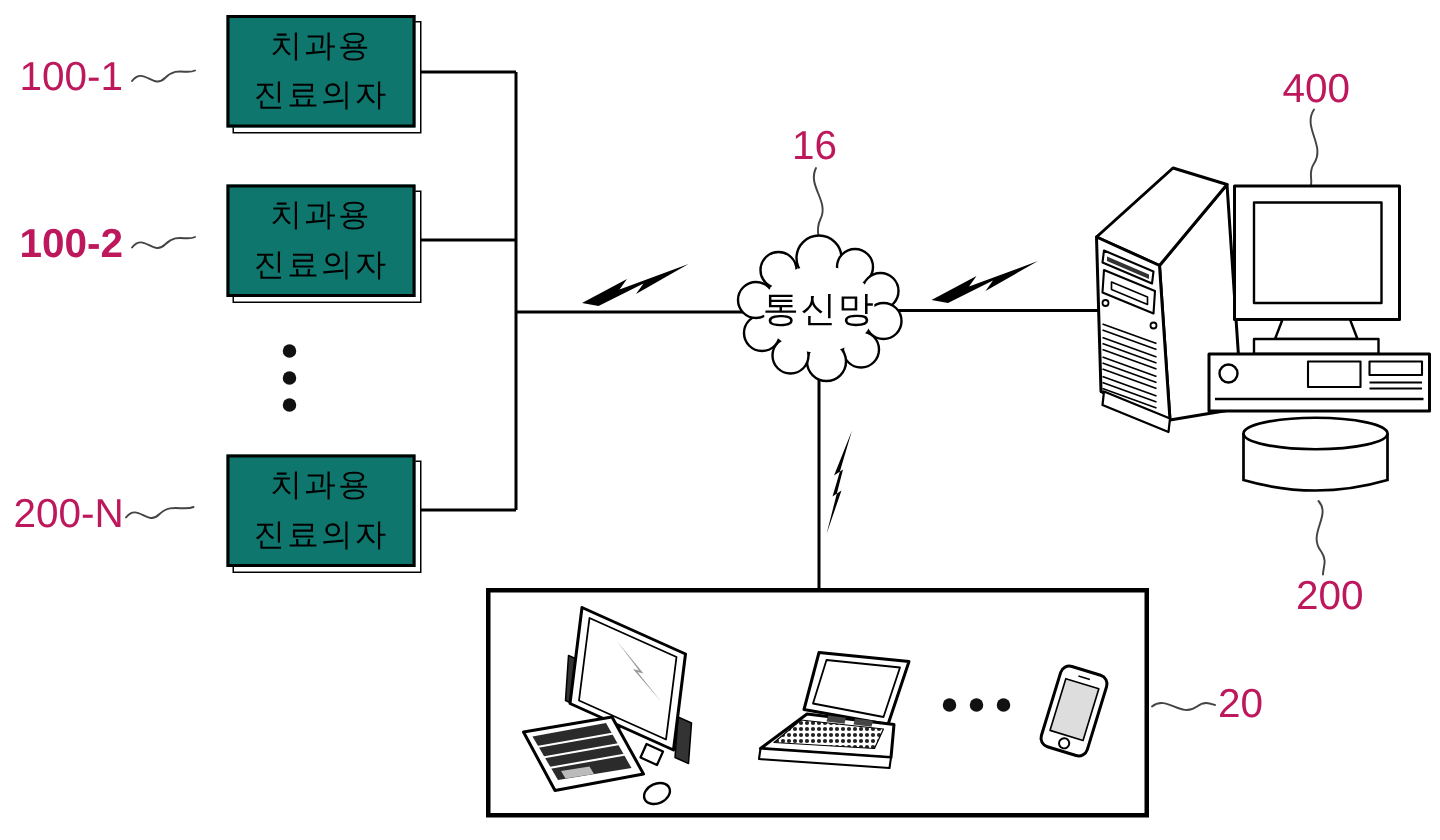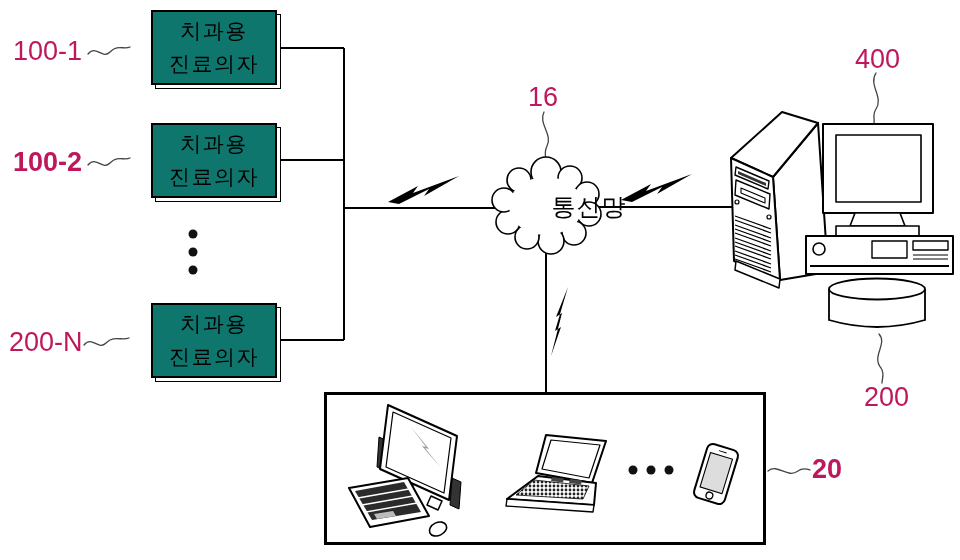--- a/index.html
+++ b/index.html
@@ -11,21 +11,21 @@
   .chair-box{
     position:absolute;width:122px;height:71px;border:2px solid #000;background:#0f766e;
     display:flex;flex-direction:column;align-items:center;justify-content:center;
     font-size:21px;letter-spacing:1.5px;line-height:1.55;text-align:center;
     box-shadow:4px 4px 0 -1px #ffffff, 4px 4px 0 0 #000000;
     margin-left:20px;
   }
   .refnum{position:absolute;font-size:27px;color:#be185d;white-space:nowrap;line-height:1;}
   .cloud-label{
     position:absolute;left:504px;top:195px;width:84px;text-align:center;
-    font-size:24px;letter-spacing:1px;line-height:1;margin-left:43px;
+    font-size:24px;letter-spacing:1px;line-height:1;
   }
   .device-box{position:absolute;left:324px;top:392px;width:436px;height:147px;border:3px solid #000;background:transparent;}
 </style>
 </head>
 <body>
 
 <div class="canvas">
 
   <svg class="layer" viewBox="0 0 960 560">
 
@@ -172,15 +172,15 @@
   <div class="device-box"></div>
 
   <div class="cloud-label">통신망</div>
 
   <div class="refnum" style="left:13px;top:38px;">100-1</div>
   <div class="refnum" style="left:13px;top:149px;font-weight:bold;">100-2</div>
   <div class="refnum" style="left:9px;top:329px;">200-N</div>
   <div class="refnum" style="left:528px;top:84px;">16</div>
   <div class="refnum" style="left:855px;top:46px;">400</div>
   <div class="refnum" style="left:864px;top:384px;">200</div>
-  <div class="refnum" style="left:812px;top:456px;font-weight:bold;">20</div>
+  <div class="refnum" style="left:812px;top:456px;">20</div>
 
 </div>
 
 </body></html>

